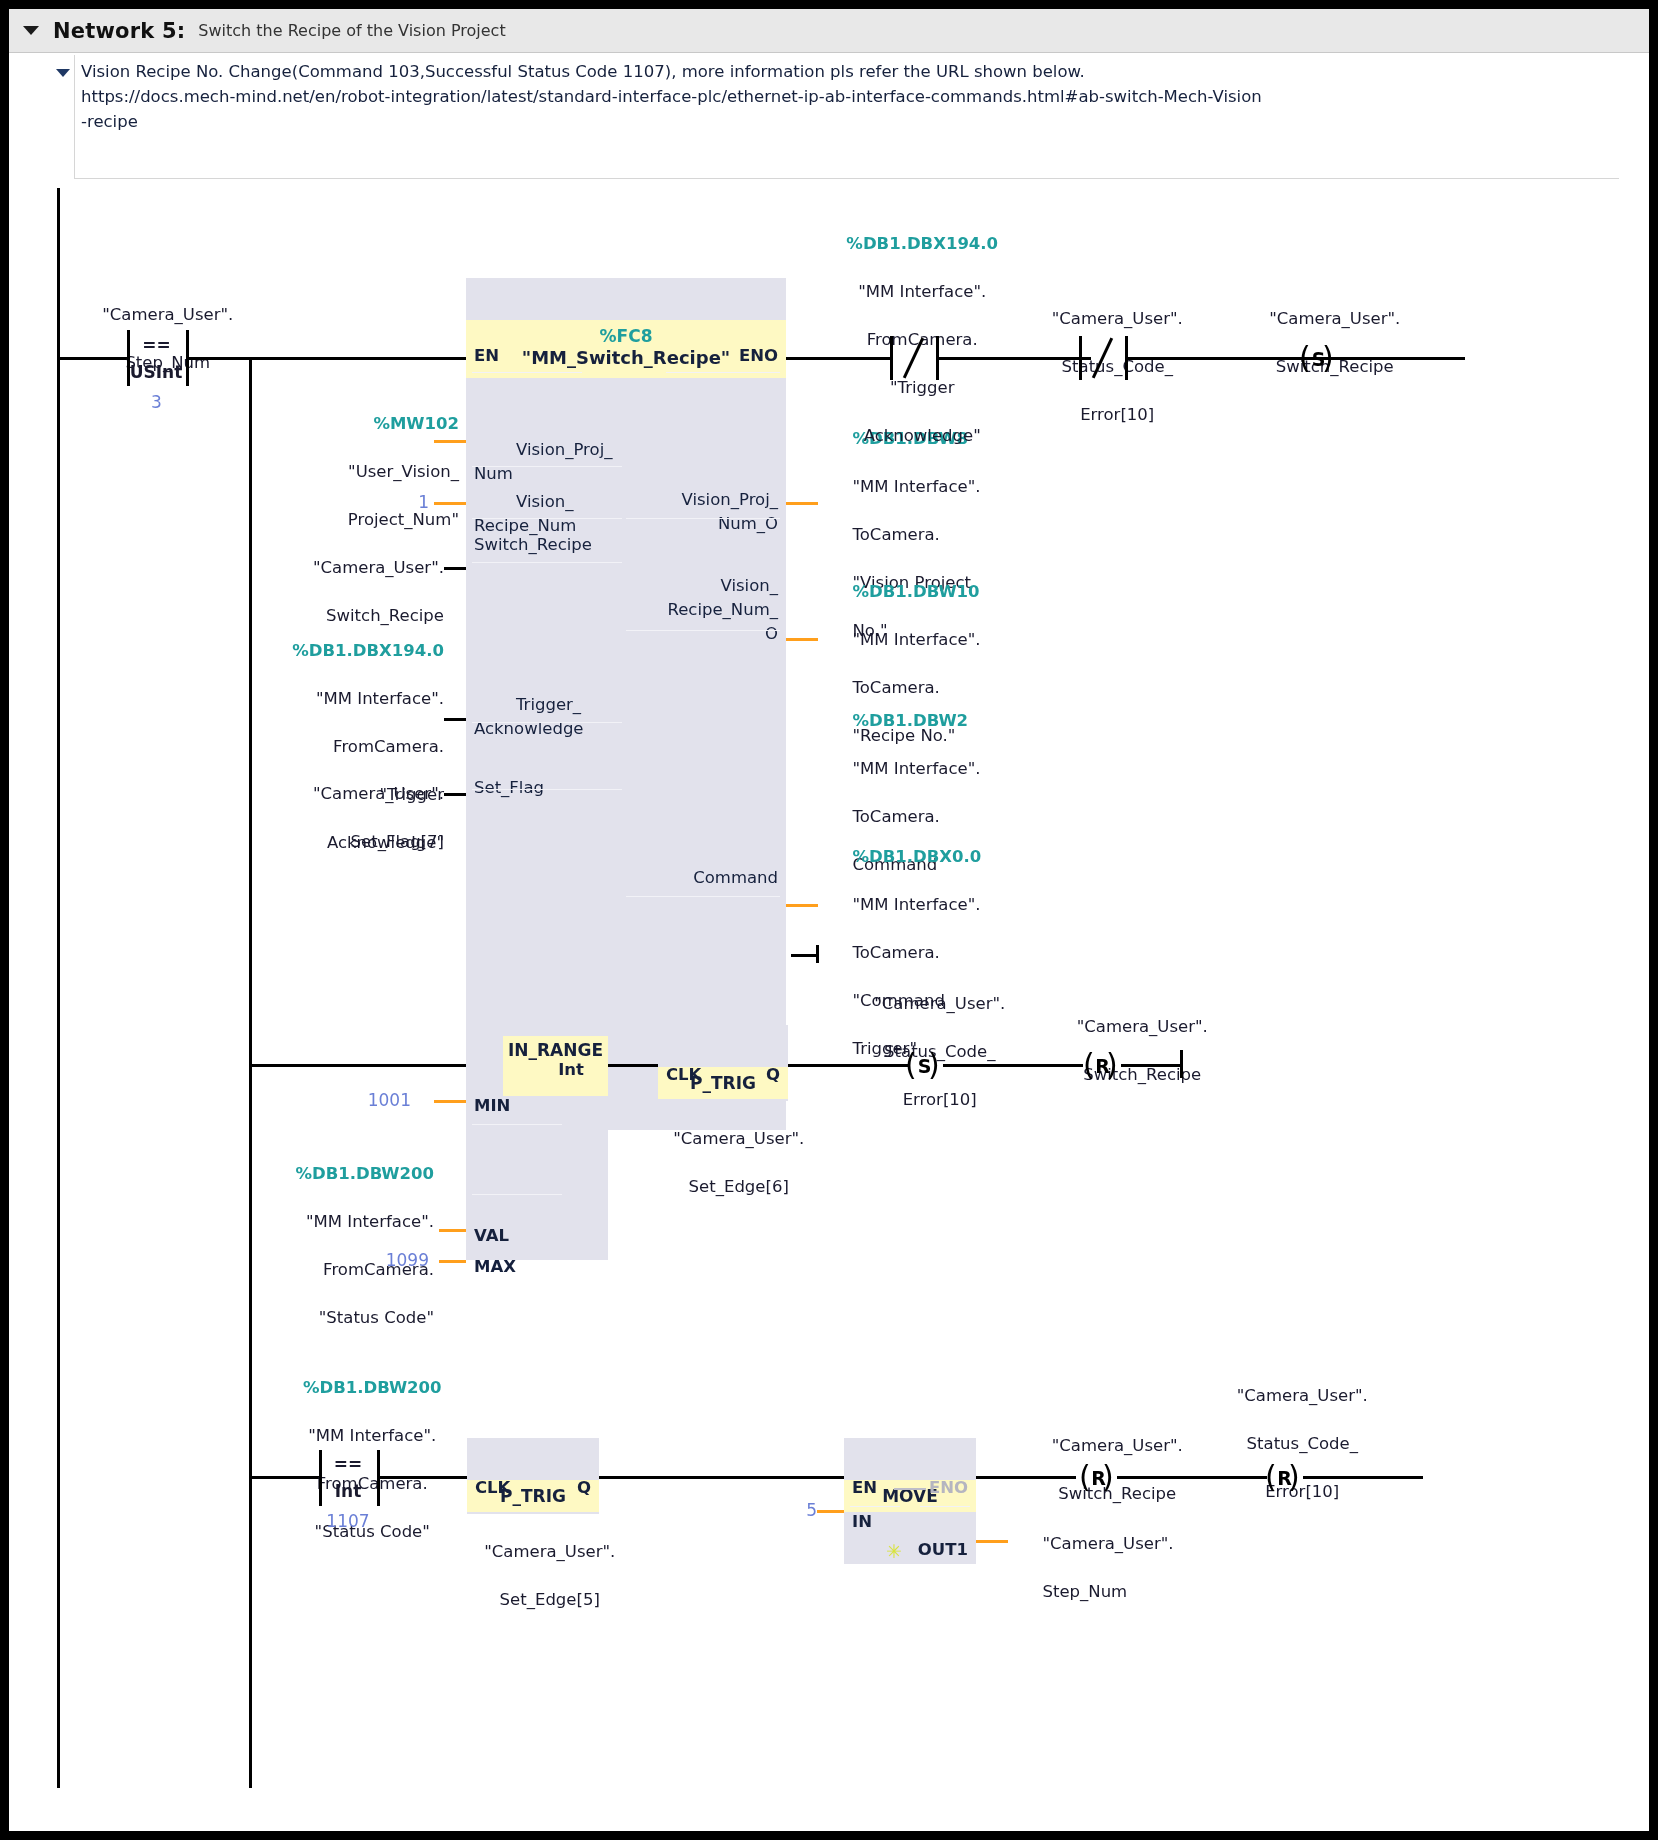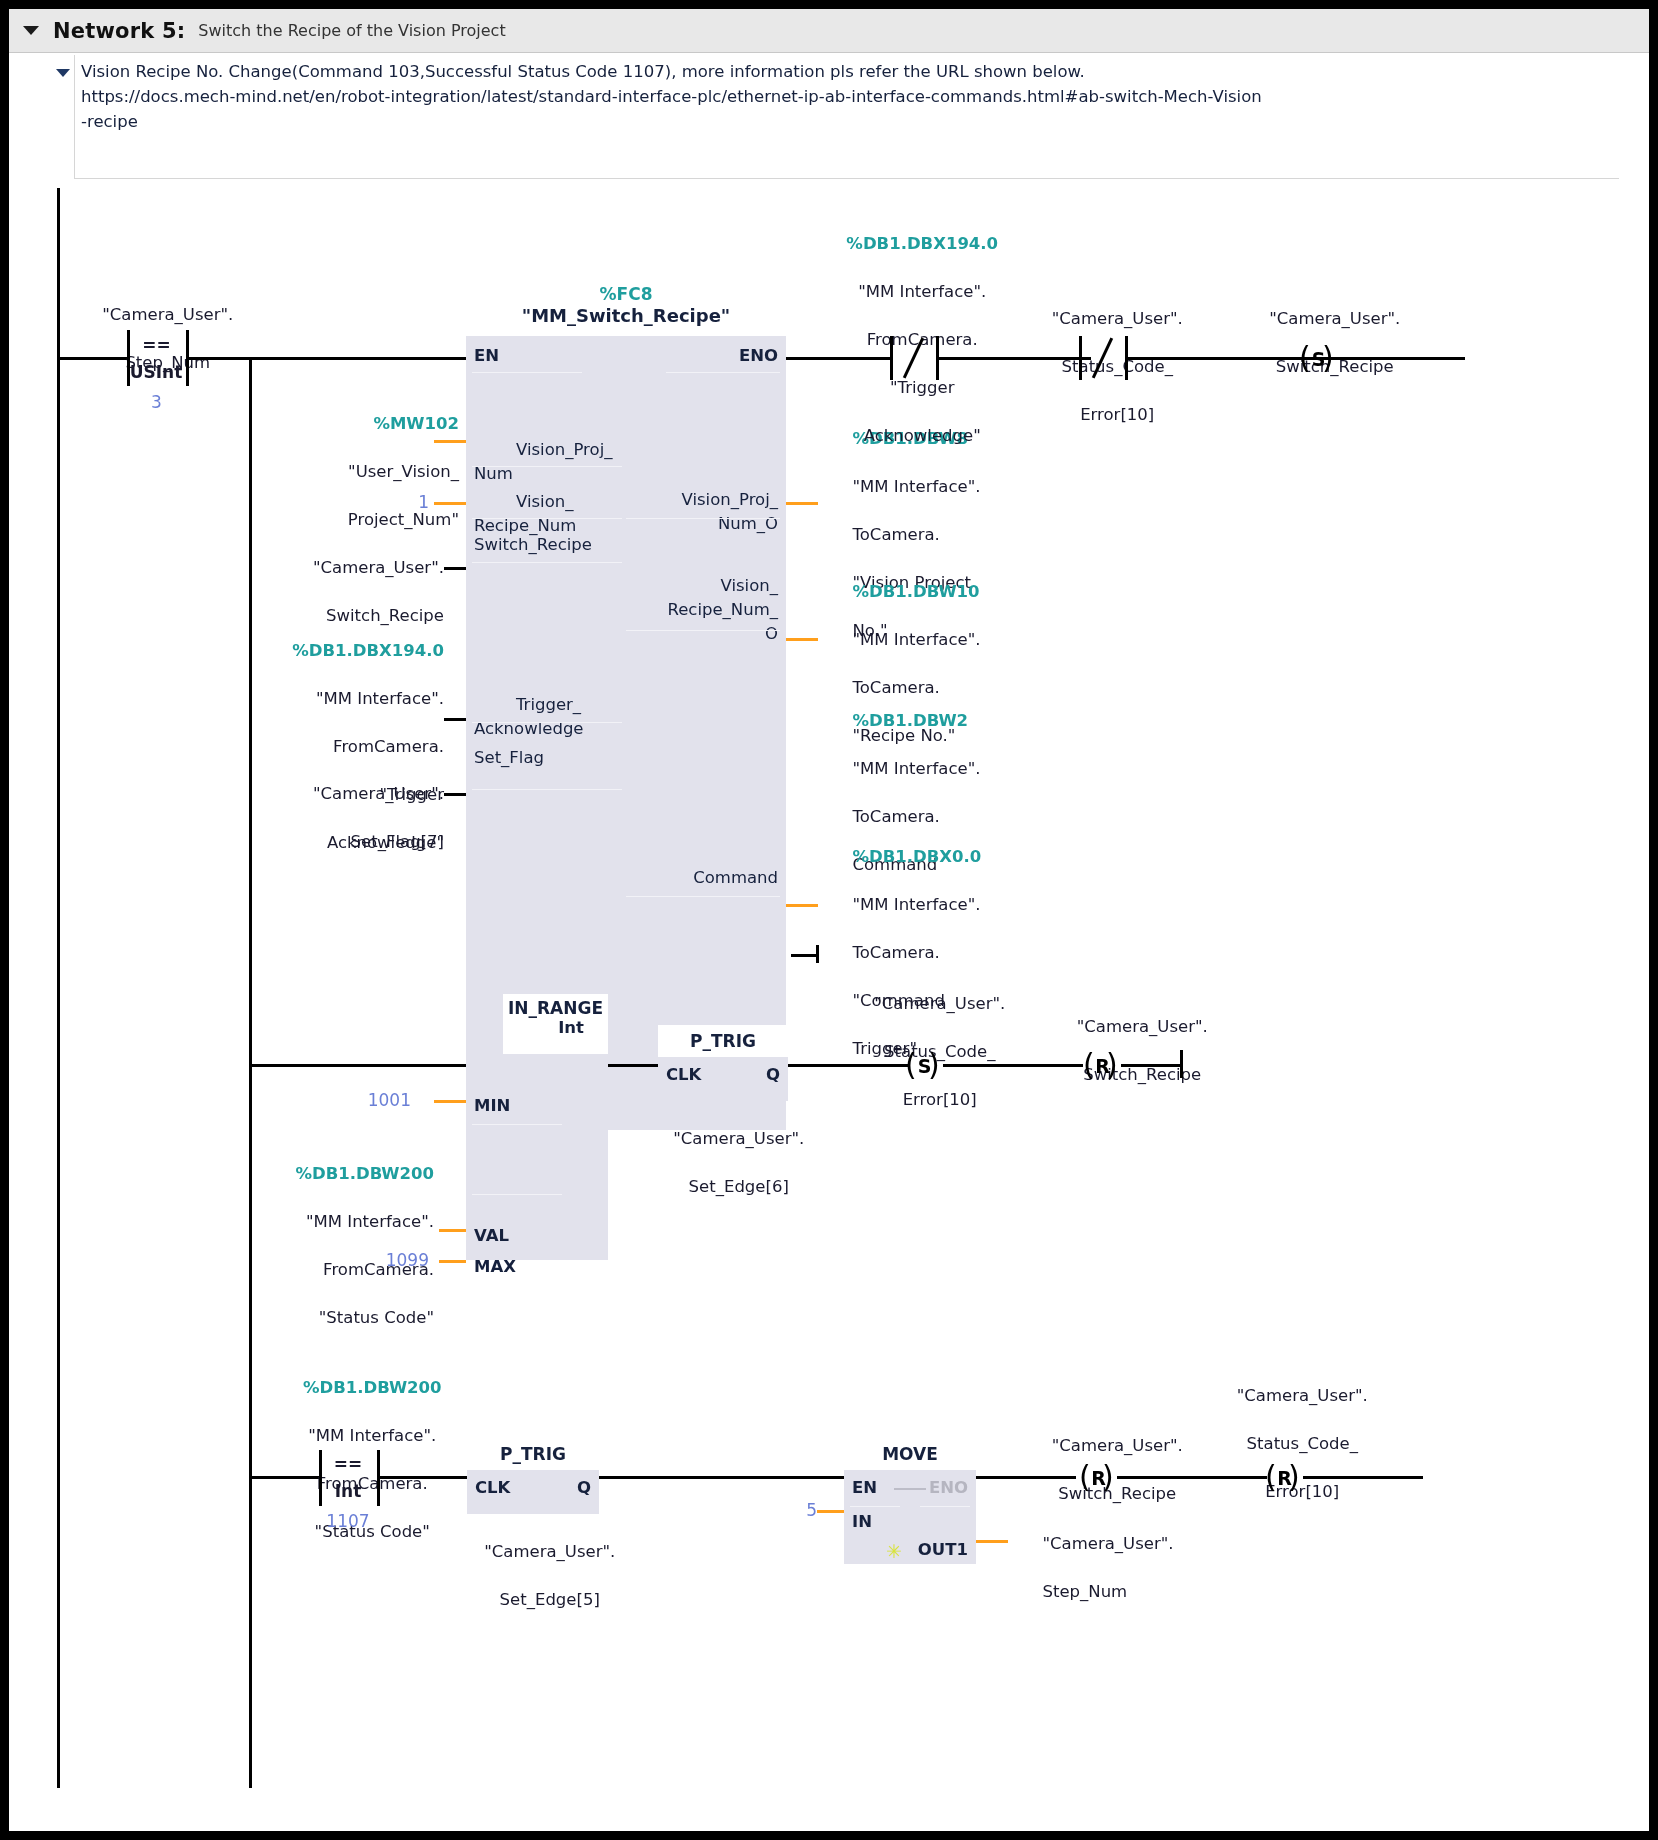--- a/index.html
+++ b/index.html
@@ -43,21 +43,21 @@
   .v{width:3px;}
   .owire{position:absolute;background:#ff9f1c;height:3px;}
   
   .lbl{position:absolute;font-size:16.5px;color:#1a1a2e;line-height:24px;white-space:pre;}
   .lbl.r{text-align:right;}
   .lbl.c{text-align:center;}
   .addr{color:#1f9e9e;font-weight:bold;}
   .const{color:#6a7fd6;font-size:17px;}
   
   .fb{position:absolute;background:#e2e2ec;box-sizing:border-box;}
-  .fb-head{background:#ffffff;width:100%;box-sizing:border-box;}
+  .fb-head{background:#fef9c3;width:100%;box-sizing:border-box;margin-top:42px;}
   .fb-title{font-size:17px;font-weight:bold;color:#16213d;text-align:center;line-height:20px;}
   .fb-addr{font-size:17px;font-weight:bold;color:#1f9e9e;text-align:center;line-height:24px;}
   .pin{position:absolute;font-size:16.5px;color:#16213d;line-height:24px;white-space:pre;}
   .pin.r{text-align:right;}
   .pin-sep{position:absolute;height:1px;background:#f2f2f7;}
   .pin-dim{color:#b5b5c0;}
   
   .cbar{position:absolute;width:3px;background:#000;}
   .cslash{position:absolute;width:3px;background:#000;transform-origin:center;}
   
@@ -126,21 +126,21 @@
       <div class="pin" style="left:8px;top:188px;">
         <span>Vision_</span><br><span>Recipe_Num</span>
       </div>
       <div class="pin-sep" style="left:6px;top:240px;width:150px;"></div>
       <div class="pin" style="left:8px;top:255px;">Switch_Recipe</div>
       <div class="pin-sep" style="left:6px;top:284px;width:150px;"></div>
       <div class="pin" style="left:8px;top:391px;">
         <span>Trigger_</span><br><span>Acknowledge</span>
       </div>
       <div class="pin-sep" style="left:6px;top:444px;width:150px;"></div>
-      <div class="pin" style="left:8px;top:468px;">Set_Flag</div>
+      <div class="pin" style="left:8px;top:498px;">Set_Flag</div>
       <div class="pin-sep" style="left:6px;top:511px;width:150px;"></div>
 
       <div class="pin r" style="right:8px;top:186px;width:180px;">
         <span>Vision_Proj_</span><br><span>Num_O</span>
       </div>
       <div class="pin-sep" style="left:160px;top:240px;width:154px;"></div>
       <div class="pin r" style="right:8px;top:272px;width:180px;">
         <span>Vision_</span><br><span>Recipe_Num_</span><br><span>O</span>
       </div>
       <div class="pin-sep" style="left:160px;top:352px;width:154px;"></div>

